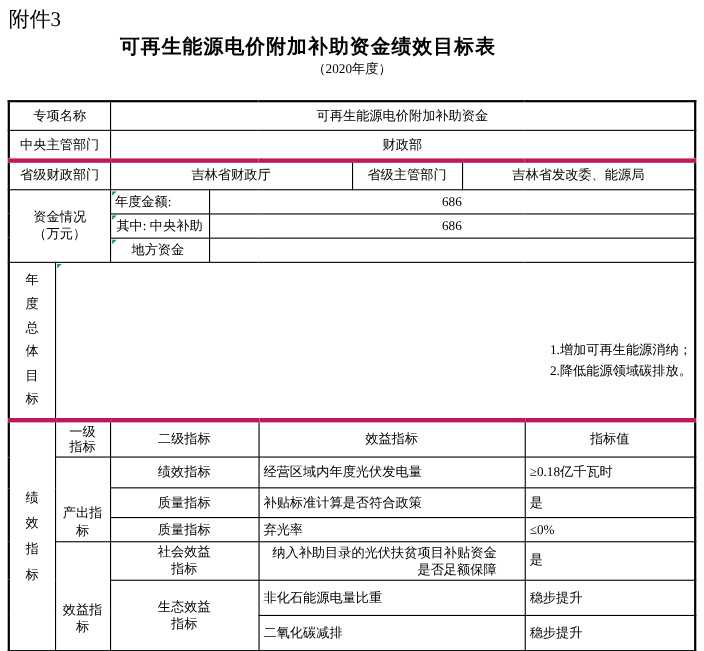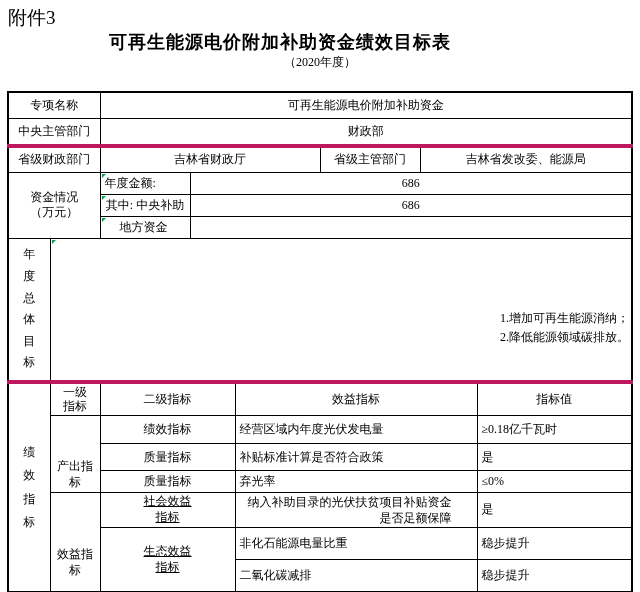--- a/index.html
+++ b/index.html
@@ -24,21 +24,21 @@
   .rel   { position:relative;margin-left:16px; }
 
   .tri { position:absolute; left:1px; top:1px; width:0; height:0;
          border-top:4px solid #00a651; border-right:4px solid transparent; }
 
   .vstack  { width:14px; margin:0 auto; word-break:break-all; line-height:1.8; }
   .vstack.gap { line-height:1.95; }
 
   .w2  { display:inline-block; max-width:26px;  line-height:1.2; }
   .w40 { display:inline-block; max-width:40px;  line-height:1.3;margin-top:42px; }
-  .w4  { display:inline-block; max-width:52px;  line-height:1.3;text-decoration:underline; }
+  .w4  { display:inline-block; max-width:52px;  line-height:1.3; }
   .w17 { display:inline-block; max-width:212px; line-height:1.35;text-align:right; }
 
   .goal-content { text-align:right; padding-left:3px; line-height:1.6; }
 </style>
 </head>
 <body>
 
 <div class="attachment">附件3</div>
 <div class="title">可再生能源电价附加补助资金绩效目标表</div>
 <div class="subtitle">（2020年度）</div>

